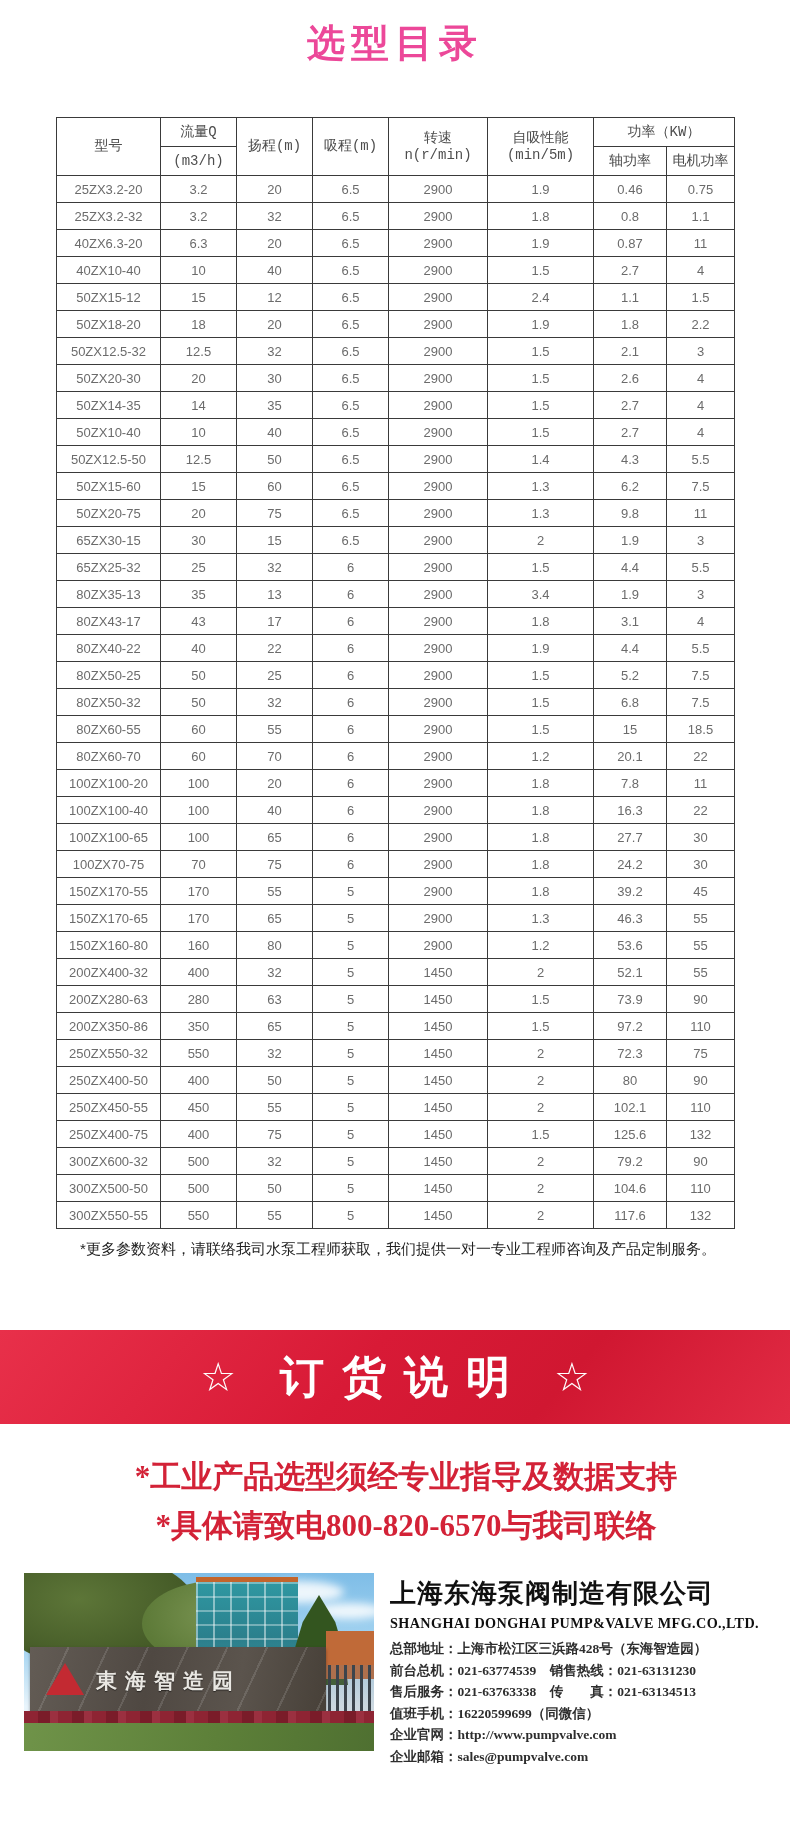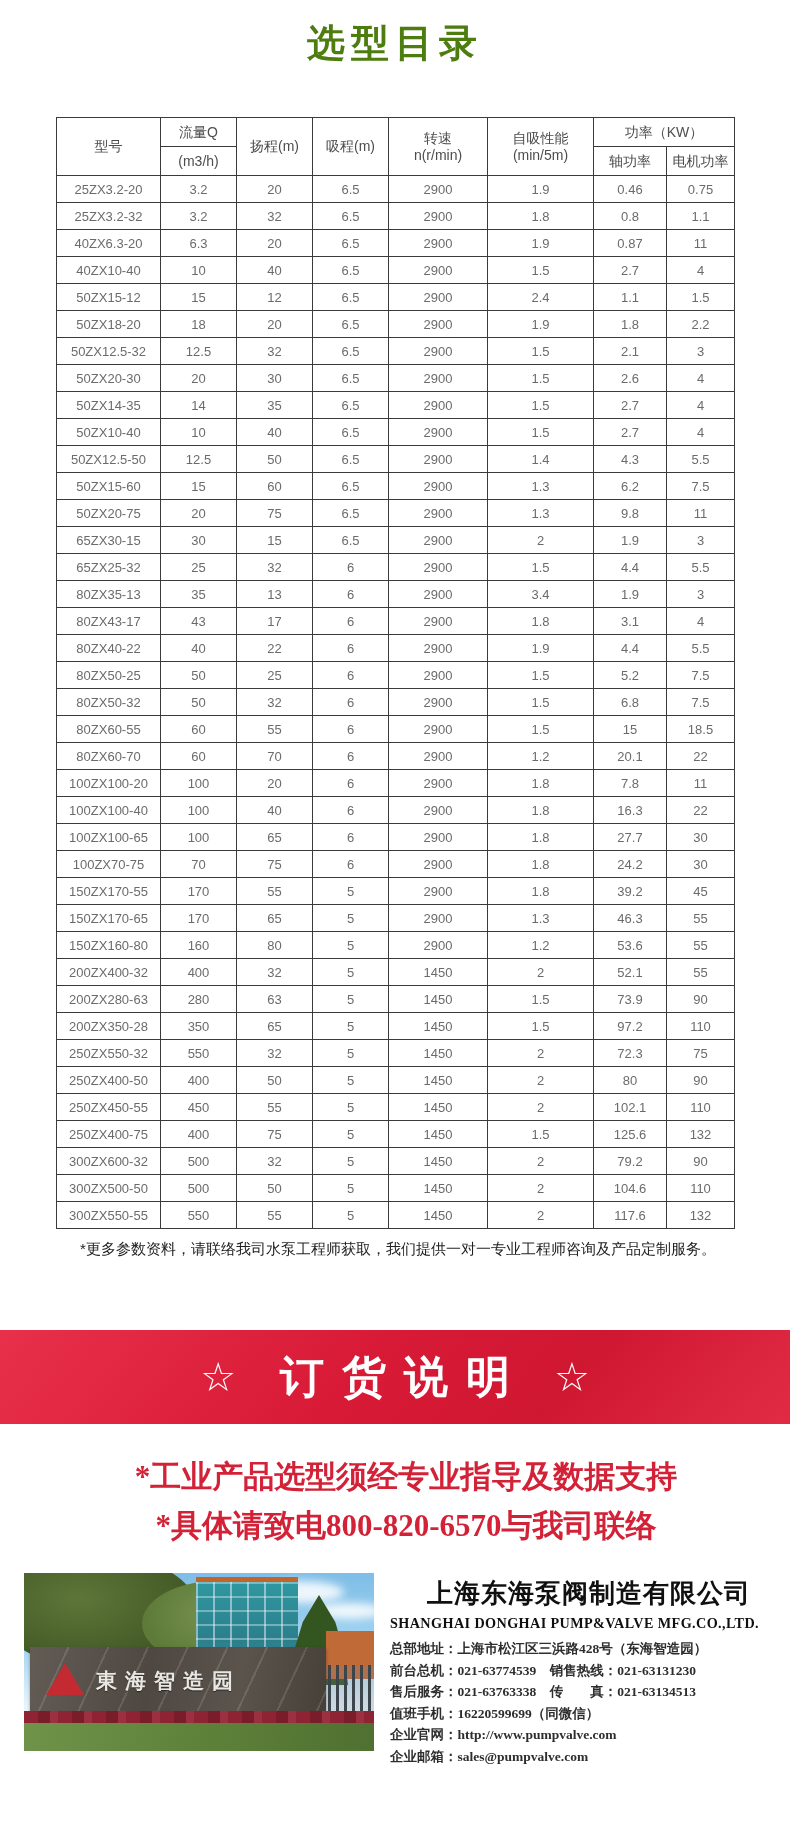--- a/index.html
+++ b/index.html
@@ -1,27 +1,27 @@
 <!DOCTYPE html>
 <html><head>
 <meta charset="utf-8">
 <style>
   html,body{margin:0;padding:0;background:#fff;}
   .page{position:relative;width:790px;height:1836px;background:#fff;overflow:hidden;
         font-family:"Liberation Sans","DejaVu Sans",sans-serif;}
 
   
   .page-title{position:absolute;top:18px;left:0;width:790px;text-align:center;
-    font-size:38px;font-weight:bold;color:#4d7c0f;letter-spacing:6px;}
+    font-size:38px;font-weight:bold;color:#ec4899;letter-spacing:6px;}
 
   
   .spec-table{position:absolute;top:117px;left:56px;width:678px;border-collapse:collapse;table-layout:fixed;}
   .spec-table th,.spec-table td{border:1px solid #3a3a3a;text-align:center;vertical-align:middle;
     padding:0;font-weight:normal;}
-  .spec-table th{font-size:14px;color:#4d4d4d;height:28px;line-height:17px;}
+  .spec-table th{font-size:14px;color:#4d4d4d;height:28px;line-height:17px;font-family:Liberation Mono, monospace;}
   .spec-table td{font-size:13px;color:#6b6b6b;height:26px;}
   .hdr-line{display:block;}
   col.c1{width:104px;} col.c2{width:76px;} col.c3{width:76px;} col.c4{width:76px;}
   col.c5{width:99px;} col.c6{width:106px;} col.c7{width:73px;} col.c8{width:68px;}
 
   
   .footnote{position:absolute;top:1240px;left:48px;width:700px;font-size:15px;color:#222;text-align:center;}
 
   
   .order-banner{position:absolute;top:1330px;left:0;width:790px;height:94px;
@@ -65,21 +65,21 @@
   .wall-text{position:absolute;left:66px;top:20px;color:#e9e7e2;font-size:21px;font-weight:bold;
     letter-spacing:8px;text-shadow:0 1px 1px rgba(0,0,0,.5);}
   .gate{position:absolute;right:0;top:92px;width:62px;height:48px;
     background:repeating-linear-gradient(90deg,#3c444c 0 3px,rgba(120,130,140,.25) 3px 8px);}
   .hedge{position:absolute;left:0;top:138px;width:100%;height:16px;
     background:repeating-linear-gradient(90deg,#8e2433 0 14px,#7a1c29 14px 26px,#9b3040 26px 34px);}
   .lawn{position:absolute;left:0;bottom:0;width:100%;height:28px;
     background:linear-gradient(100deg,#6f9349 0%,#5d8039 55%,#4f7031 100%);}
 
   .company{position:absolute;top:1576px;left:390px;width:398px;}
-  .company-name-cn{font-size:26px;font-weight:bold;color:#101010;letter-spacing:1px;text-align:center;}
+  .company-name-cn{font-size:26px;font-weight:bold;color:#101010;letter-spacing:1px;}
   .company-name-en{margin-top:4px;font-family:"Liberation Serif","DejaVu Serif",serif;
     font-weight:bold;font-size:14.2px;color:#101010;letter-spacing:.4px;}
   .hotline{margin-top:10px;color:#cc0d22;font-weight:bold;}
   .hotline .h-label{font-size:19px;letter-spacing:1px;}
   .hotline .h-number{font-size:22px;font-family:"Liberation Serif","DejaVu Serif",serif;margin-left:8px;}
   .company-details{margin-top:6px;font-family:"Liberation Serif","DejaVu Serif",serif;
     font-weight:bold;font-size:13.5px;color:#2e2e2e;}
   .company-details .detail-line{line-height:21.5px;white-space:nowrap;}
 </style>
 </head>
@@ -427,21 +427,21 @@
           <td>200ZX280-63</td>
           <td>280</td>
           <td>63</td>
           <td>5</td>
           <td>1450</td>
           <td>1.5</td>
           <td>73.9</td>
           <td>90</td>
         </tr>
         <tr>
-          <td>200ZX350-28</td>
+          <td>200ZX350-86</td>
           <td>350</td>
           <td>65</td>
           <td>5</td>
           <td>1450</td>
           <td>1.5</td>
           <td>97.2</td>
           <td>110</td>
         </tr>
         <tr>
           <td>250ZX550-32</td>

